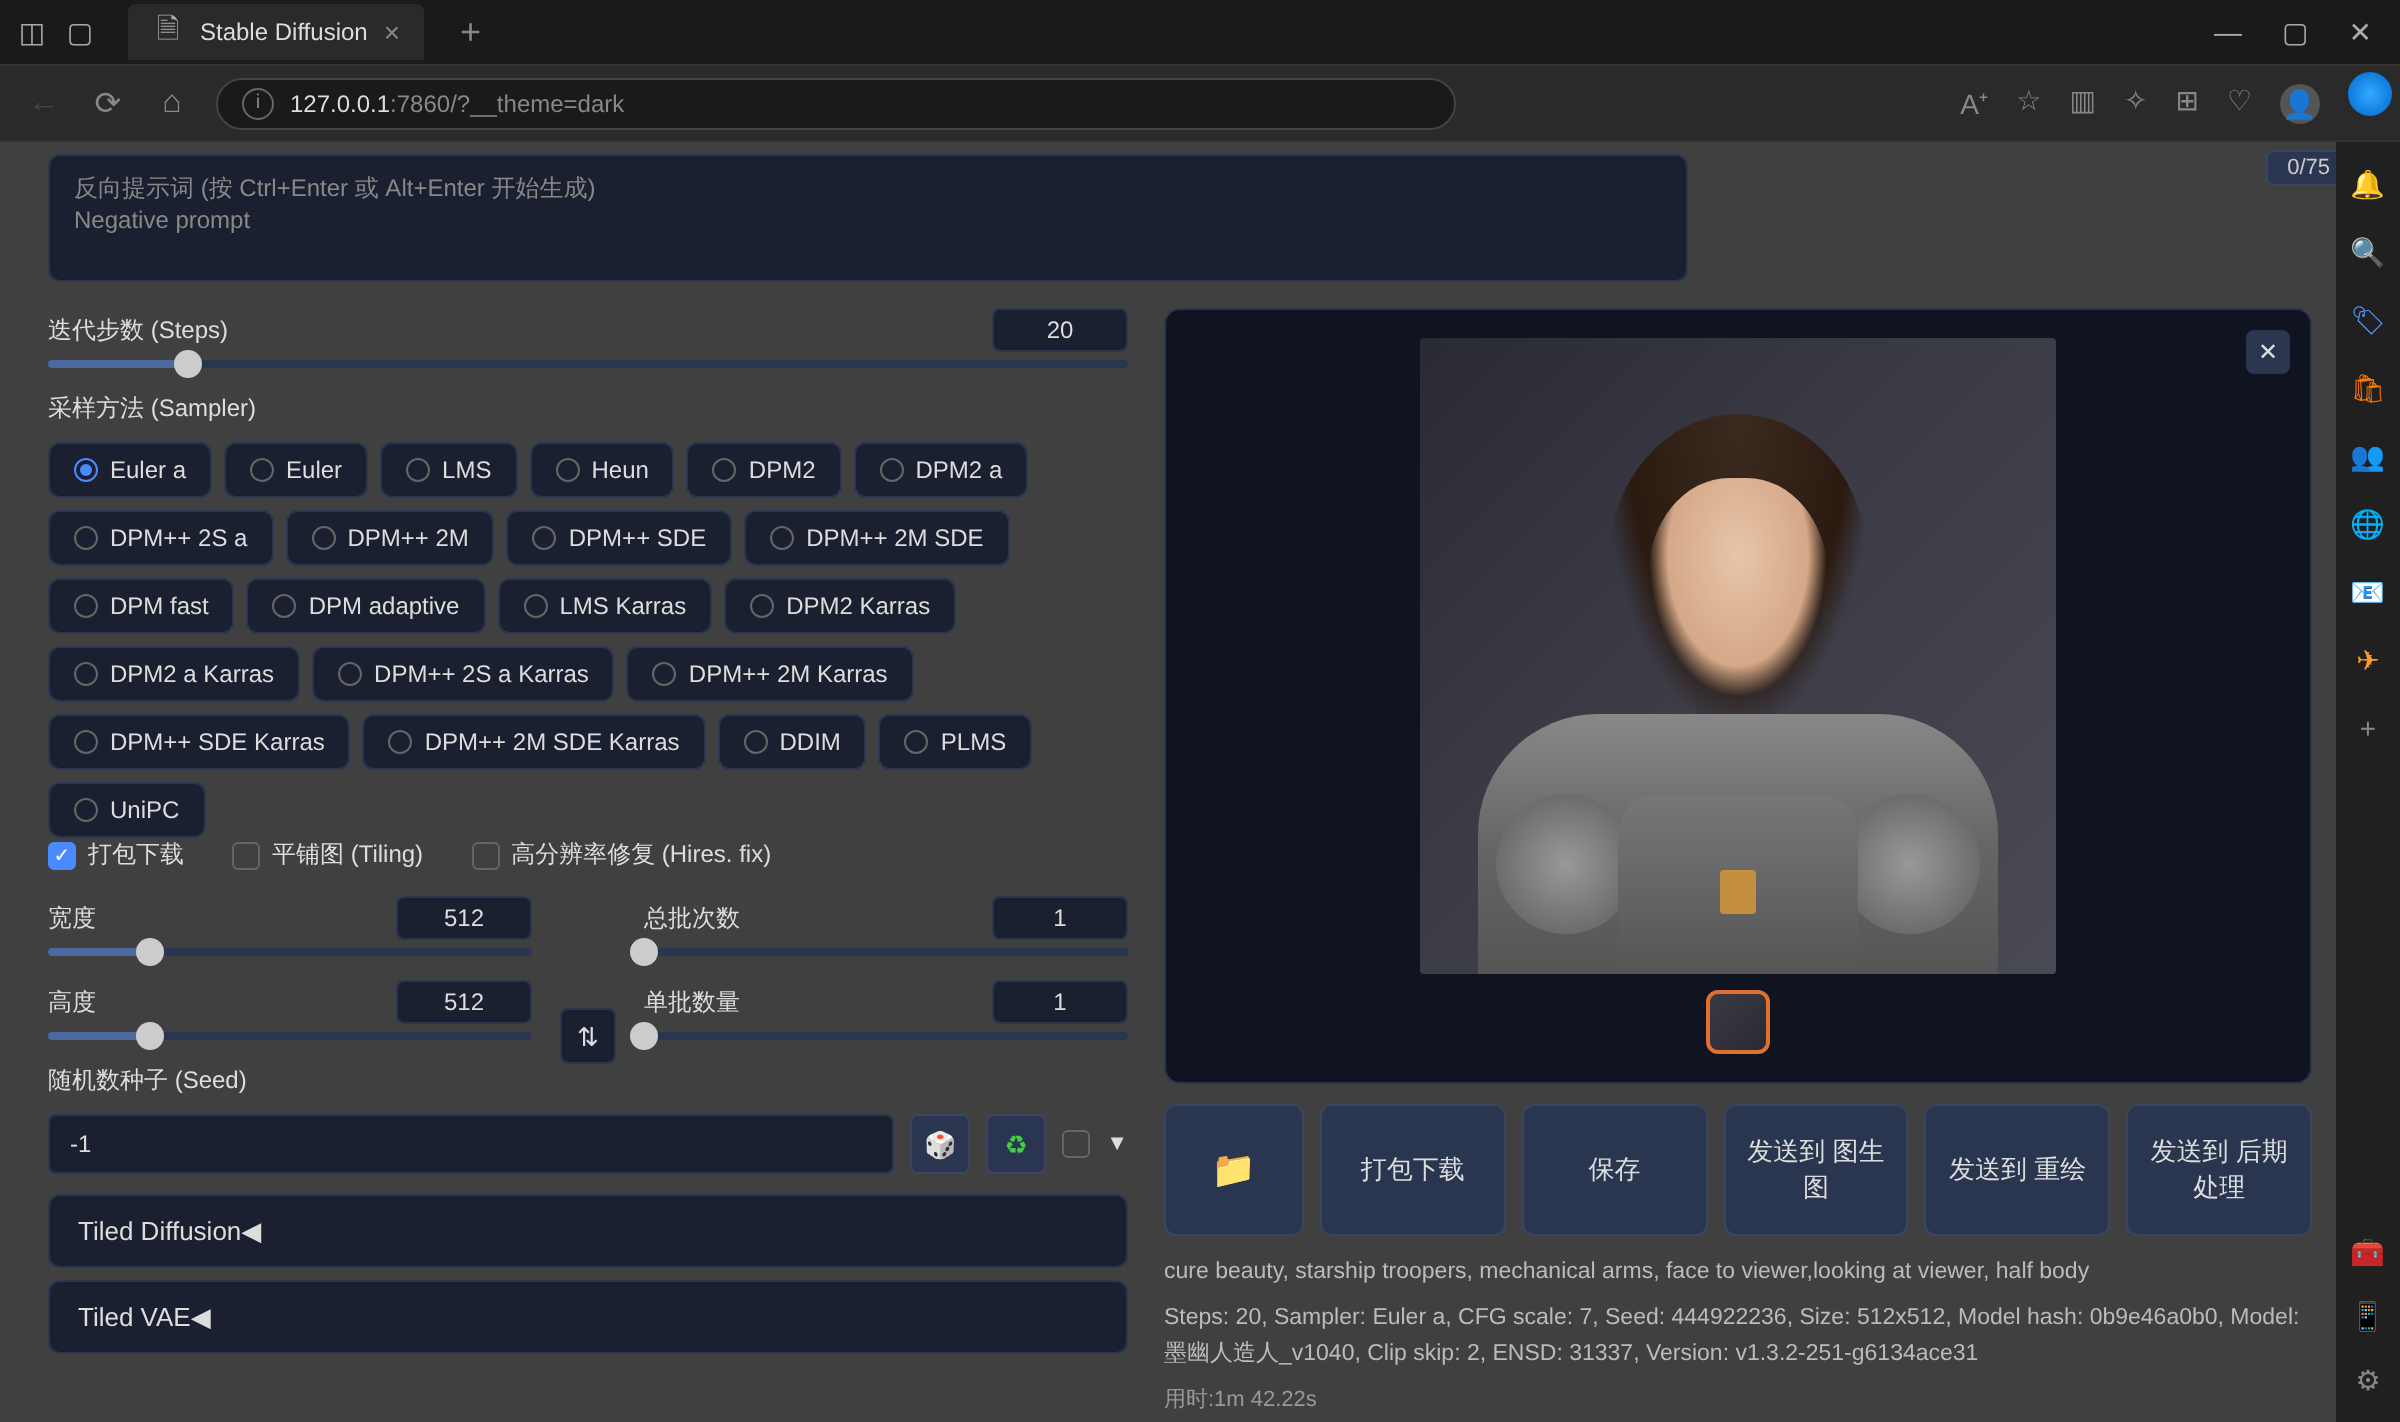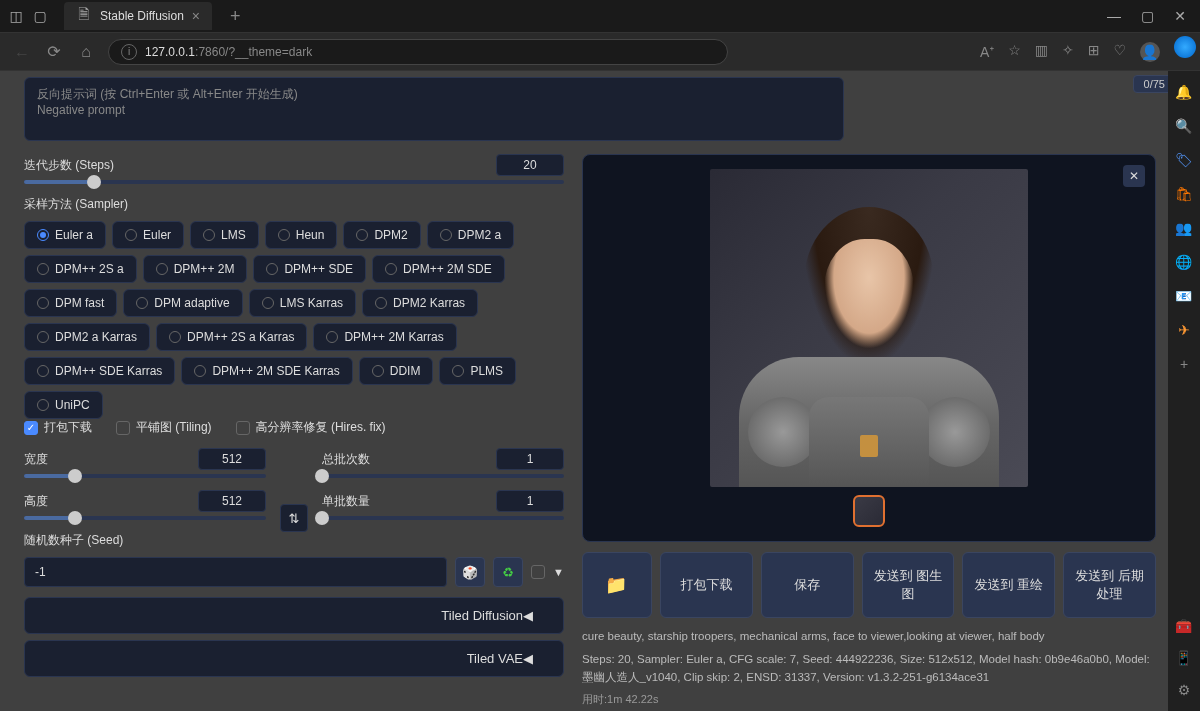--- a/index.html
+++ b/index.html
@@ -55,21 +55,21 @@
 .checkbox{width:14px;height:14px;border:1px solid #666;border-radius:3px;display:flex;align-items:center;justify-content:center}
 .checkbox.checked{background:#4a8aff;border-color:#4a8aff;color:#fff;font-size:10px}
 .dim-row{display:flex;gap:14px;align-items:flex-end}
 .dim-col{flex:1}
 .swap-btn{width:28px;height:28px;background:#1a2030;border:1px solid #2a3550;border-radius:4px;display:flex;align-items:center;justify-content:center;cursor:pointer;font-size:13px;margin-top:10px}
 .seed-row{display:flex;gap:8px;align-items:center;margin-bottom:10px}
 .seed-input{flex:1;height:30px;background:#1a2030;border:1px solid #2a3550;border-radius:4px;padding:0 10px;color:#ddd;font-size:12px}
 .seed-btn{width:30px;height:30px;background:#2a3550;border:1px solid #3a4560;border-radius:4px;display:flex;align-items:center;justify-content:center;cursor:pointer;font-size:13px}
 .extra-check{width:14px;height:14px;border:1px solid #666;border-radius:3px}
 .extra-arrow{color:#ddd;font-size:11px}
-.accordion{background:#1a2030;border:1px solid #2a3550;border-radius:6px;padding:10px 30px;margin-bottom:6px;display:flex;justify-content:flex-end;align-items:center;cursor:pointer;font-size:13px}
+.accordion{background:#1a2030;border:1px solid #2a3550;border-radius:6px;padding:10px 14px;margin-bottom:6px;display:flex;justify-content:flex-start;align-items:center;cursor:pointer;font-size:13px}
 .gallery{background:#0f1420;border:1px solid #2a3550;border-radius:8px;padding:14px;position:relative;margin-bottom:10px}
 .gallery-close{position:absolute;top:10px;right:10px;width:22px;height:22px;background:#2a3550;border-radius:4px;display:flex;align-items:center;justify-content:center;cursor:pointer;font-size:12px}
 .gallery-img{width:318px;height:318px;margin:0 auto;background:linear-gradient(135deg,#2a2a35 0%,#3a3a45 40%,#4a4a55 100%);border-radius:2px;position:relative;overflow:hidden}
 .img-face{position:absolute;top:22%;left:50%;transform:translateX(-50%);width:90px;height:110px;background:radial-gradient(ellipse at 50% 35%,#e8c5a8 0%,#d4a888 55%,transparent 70%);border-radius:45% 45% 40% 40%}
 .img-hair{position:absolute;top:12%;left:50%;transform:translateX(-50%);width:130px;height:150px;background:radial-gradient(ellipse at top,#3a2a20 0%,#2a1a10 60%,transparent 75%);border-radius:50% 50% 30% 30%}
 .img-body{position:absolute;bottom:0;left:50%;transform:translateX(-50%);width:260px;height:130px;background:linear-gradient(180deg,#888 0%,#666 50%,#555 100%);border-radius:60px 60px 0 0}
 .img-shoulder-l{position:absolute;bottom:20px;left:12%;width:70px;height:70px;background:radial-gradient(circle,#999 0%,#666 80%);border-radius:50%}
 .img-shoulder-r{position:absolute;bottom:20px;right:12%;width:70px;height:70px;background:radial-gradient(circle,#999 0%,#666 80%);border-radius:50%}
 .img-chest{position:absolute;bottom:0;left:50%;transform:translateX(-50%);width:120px;height:90px;background:linear-gradient(180deg,#777 0%,#555 100%);border-radius:20px 20px 0 0}
 .img-badge{position:absolute;bottom:30px;left:50%;transform:translateX(-50%);width:18px;height:22px;background:#c49040;border-radius:2px}

